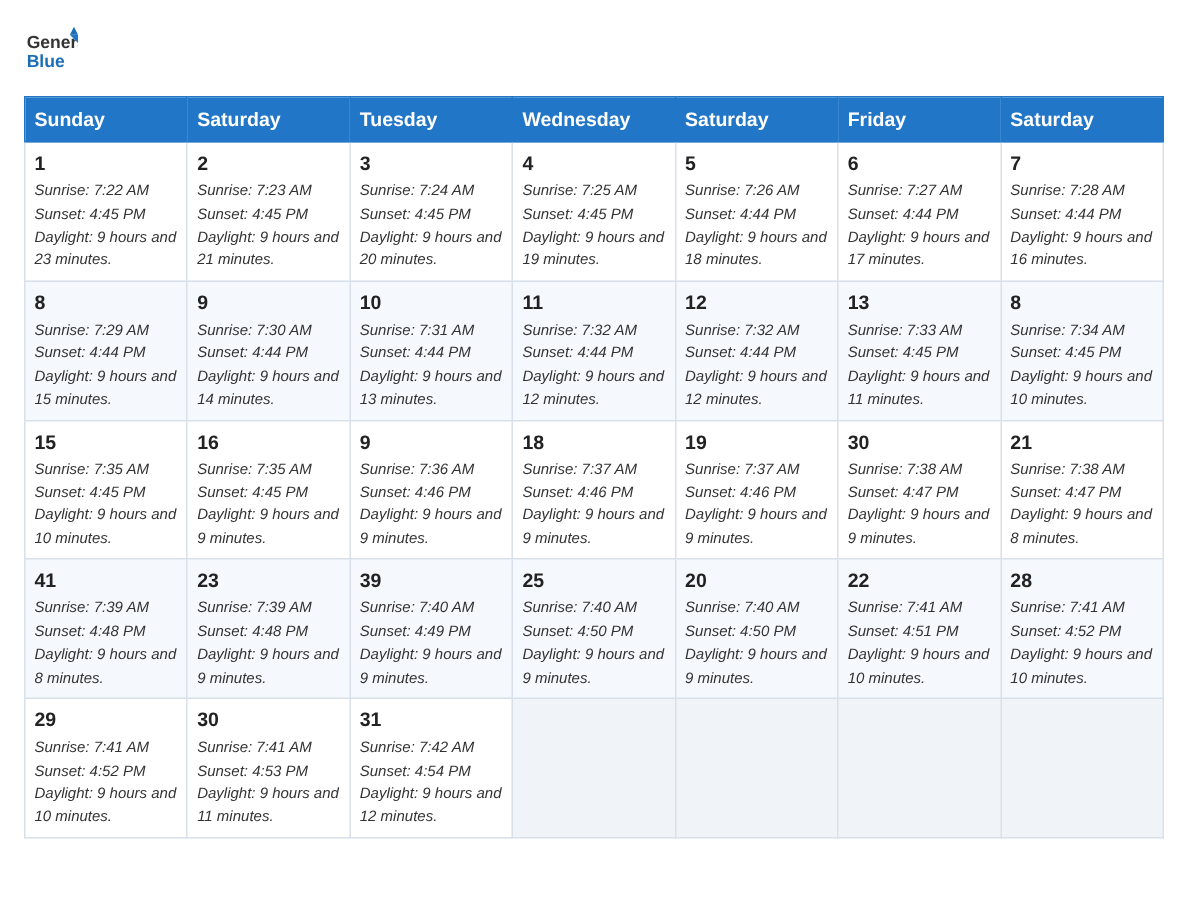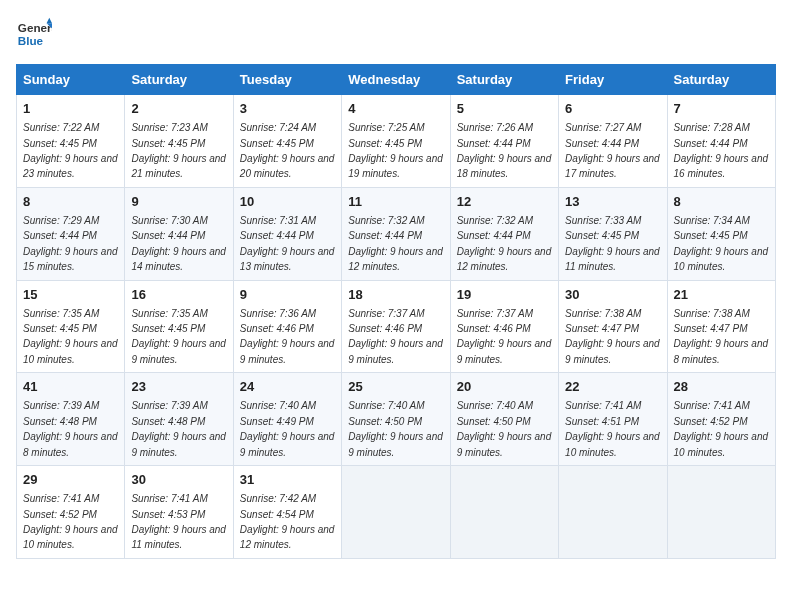--- a/index.html
+++ b/index.html
@@ -131,21 +131,21 @@
         <td><span class="day-num">16</span><span class="day-info">Sunrise: 7:35 AM<br>Sunset: 4:45 PM<br>Daylight: 9 hours and 9 minutes.</span></td>
         <td><span class="day-num">9</span><span class="day-info">Sunrise: 7:36 AM<br>Sunset: 4:46 PM<br>Daylight: 9 hours and 9 minutes.</span></td>
         <td><span class="day-num">18</span><span class="day-info">Sunrise: 7:37 AM<br>Sunset: 4:46 PM<br>Daylight: 9 hours and 9 minutes.</span></td>
         <td><span class="day-num">19</span><span class="day-info">Sunrise: 7:37 AM<br>Sunset: 4:46 PM<br>Daylight: 9 hours and 9 minutes.</span></td>
         <td><span class="day-num">30</span><span class="day-info">Sunrise: 7:38 AM<br>Sunset: 4:47 PM<br>Daylight: 9 hours and 9 minutes.</span></td>
         <td><span class="day-num">21</span><span class="day-info">Sunrise: 7:38 AM<br>Sunset: 4:47 PM<br>Daylight: 9 hours and 8 minutes.</span></td>
       </tr>
       <tr>
         <td><span class="day-num">41</span><span class="day-info">Sunrise: 7:39 AM<br>Sunset: 4:48 PM<br>Daylight: 9 hours and 8 minutes.</span></td>
         <td><span class="day-num">23</span><span class="day-info">Sunrise: 7:39 AM<br>Sunset: 4:48 PM<br>Daylight: 9 hours and 9 minutes.</span></td>
-        <td><span class="day-num">24</span><span class="day-info">Sunrise: 7:40 AM<br>Sunset: 4:49 PM<br>Daylight: 9 hours and 9 minutes.</span></td>
+        <td><span class="day-num">39</span><span class="day-info">Sunrise: 7:40 AM<br>Sunset: 4:49 PM<br>Daylight: 9 hours and 9 minutes.</span></td>
         <td><span class="day-num">25</span><span class="day-info">Sunrise: 7:40 AM<br>Sunset: 4:50 PM<br>Daylight: 9 hours and 9 minutes.</span></td>
         <td><span class="day-num">20</span><span class="day-info">Sunrise: 7:40 AM<br>Sunset: 4:50 PM<br>Daylight: 9 hours and 9 minutes.</span></td>
         <td><span class="day-num">22</span><span class="day-info">Sunrise: 7:41 AM<br>Sunset: 4:51 PM<br>Daylight: 9 hours and 10 minutes.</span></td>
         <td><span class="day-num">28</span><span class="day-info">Sunrise: 7:41 AM<br>Sunset: 4:52 PM<br>Daylight: 9 hours and 10 minutes.</span></td>
       </tr>
       <tr>
         <td><span class="day-num">29</span><span class="day-info">Sunrise: 7:41 AM<br>Sunset: 4:52 PM<br>Daylight: 9 hours and 10 minutes.</span></td>
         <td><span class="day-num">30</span><span class="day-info">Sunrise: 7:41 AM<br>Sunset: 4:53 PM<br>Daylight: 9 hours and 11 minutes.</span></td>
         <td><span class="day-num">31</span><span class="day-info">Sunrise: 7:42 AM<br>Sunset: 4:54 PM<br>Daylight: 9 hours and 12 minutes.</span></td>
         <td class="empty-cell"></td>

